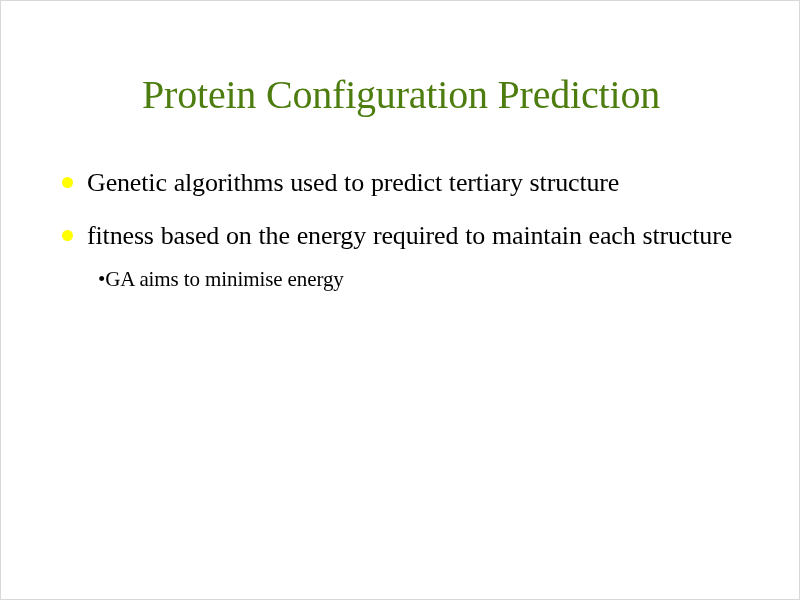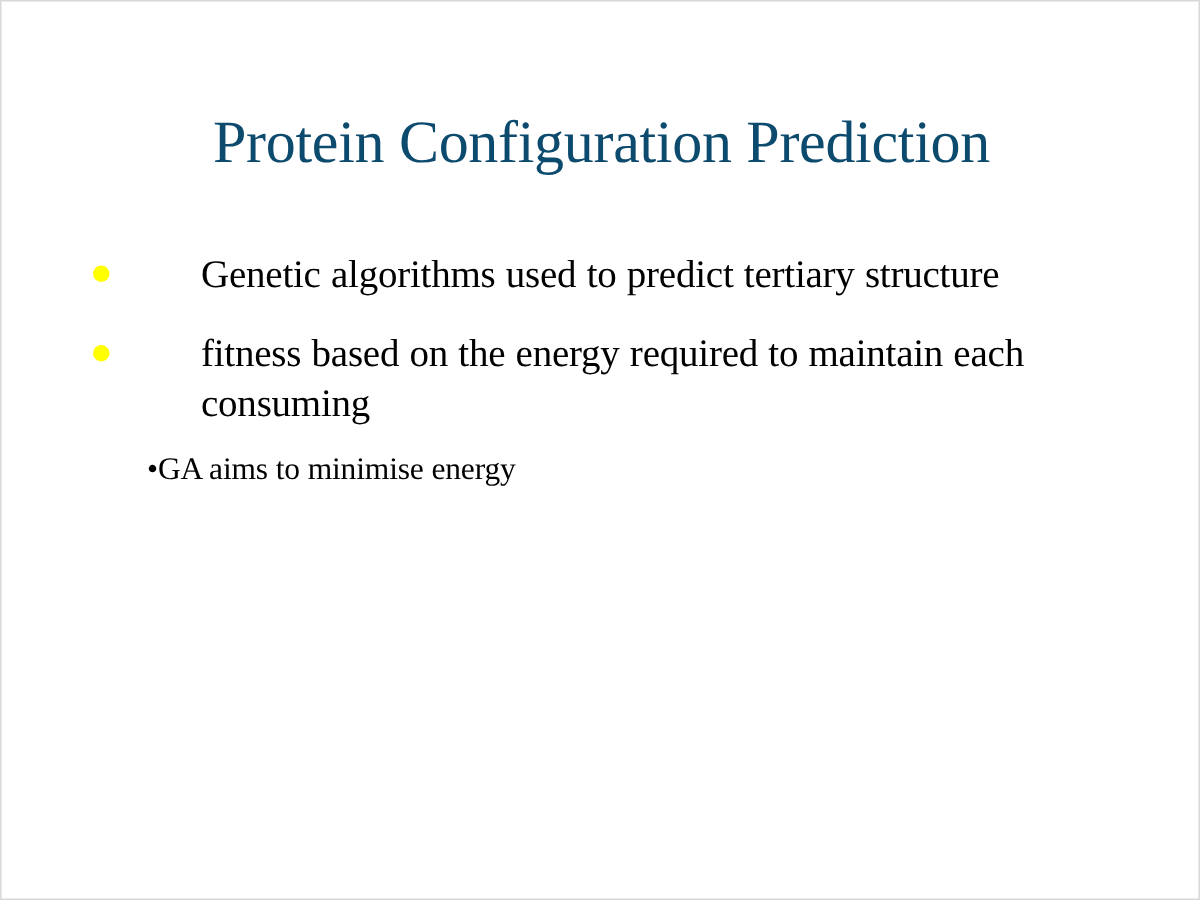--- a/index.html
+++ b/index.html
@@ -25,21 +25,21 @@
     position: absolute;
     left: 0;
     top: 70px;
     width: 800px;
     text-align: center;
     font-family: "Liberation Serif", "DejaVu Serif", serif;
     font-size: 40px;
     line-height: 48px;
     letter-spacing: -0.2px;
     white-space: nowrap;
-    color: #0c4a6e;
+    color: #4d7c0f;
   }
 
   
   .body-list {
     position: absolute;
     left: 52px;
     top: 165px;
     width: 700px;
   }
 
@@ -64,21 +64,20 @@
     background: #ffff00;
   }
 
   .bullet-text {
     display: block;
     font-size: 26px;
     line-height: 33px;
     letter-spacing: -0.15px;
     color: #000000;
     word-spacing: 0.5px;
-    margin-left: 47px;
   }
 
   
   .subbullet-row {
     position: relative;
     display: block;
     padding-left: 45px;
     margin: 0 0 10px 0;
   }
 
@@ -114,21 +113,21 @@
 
   <div class="body-list">
 
     <div class="bullet-row gap-after-1">
       <span class="bullet-dot" style="background: rgb(255, 255, 0);"></span>
       <span class="bullet-text">Genetic algorithms used to predict tertiary structure</span>
     </div>
 
     <div class="bullet-row gap-after-2">
       <span class="bullet-dot" style="background: rgb(255, 255, 0);"></span>
-      <span class="bullet-text">fitness based on the energy required to maintain each consuming</span>
+      <span class="bullet-text">fitness based on the energy required to maintain each structure</span>
     </div>
 
     <div class="subbullet-row gap-after-sub1">
       <span class="subbullet-text"><span class="sub-marker">•</span><span>GA aims to minimise energy</span></span>
     </div>
 
 
 
   </div>
 </div>

